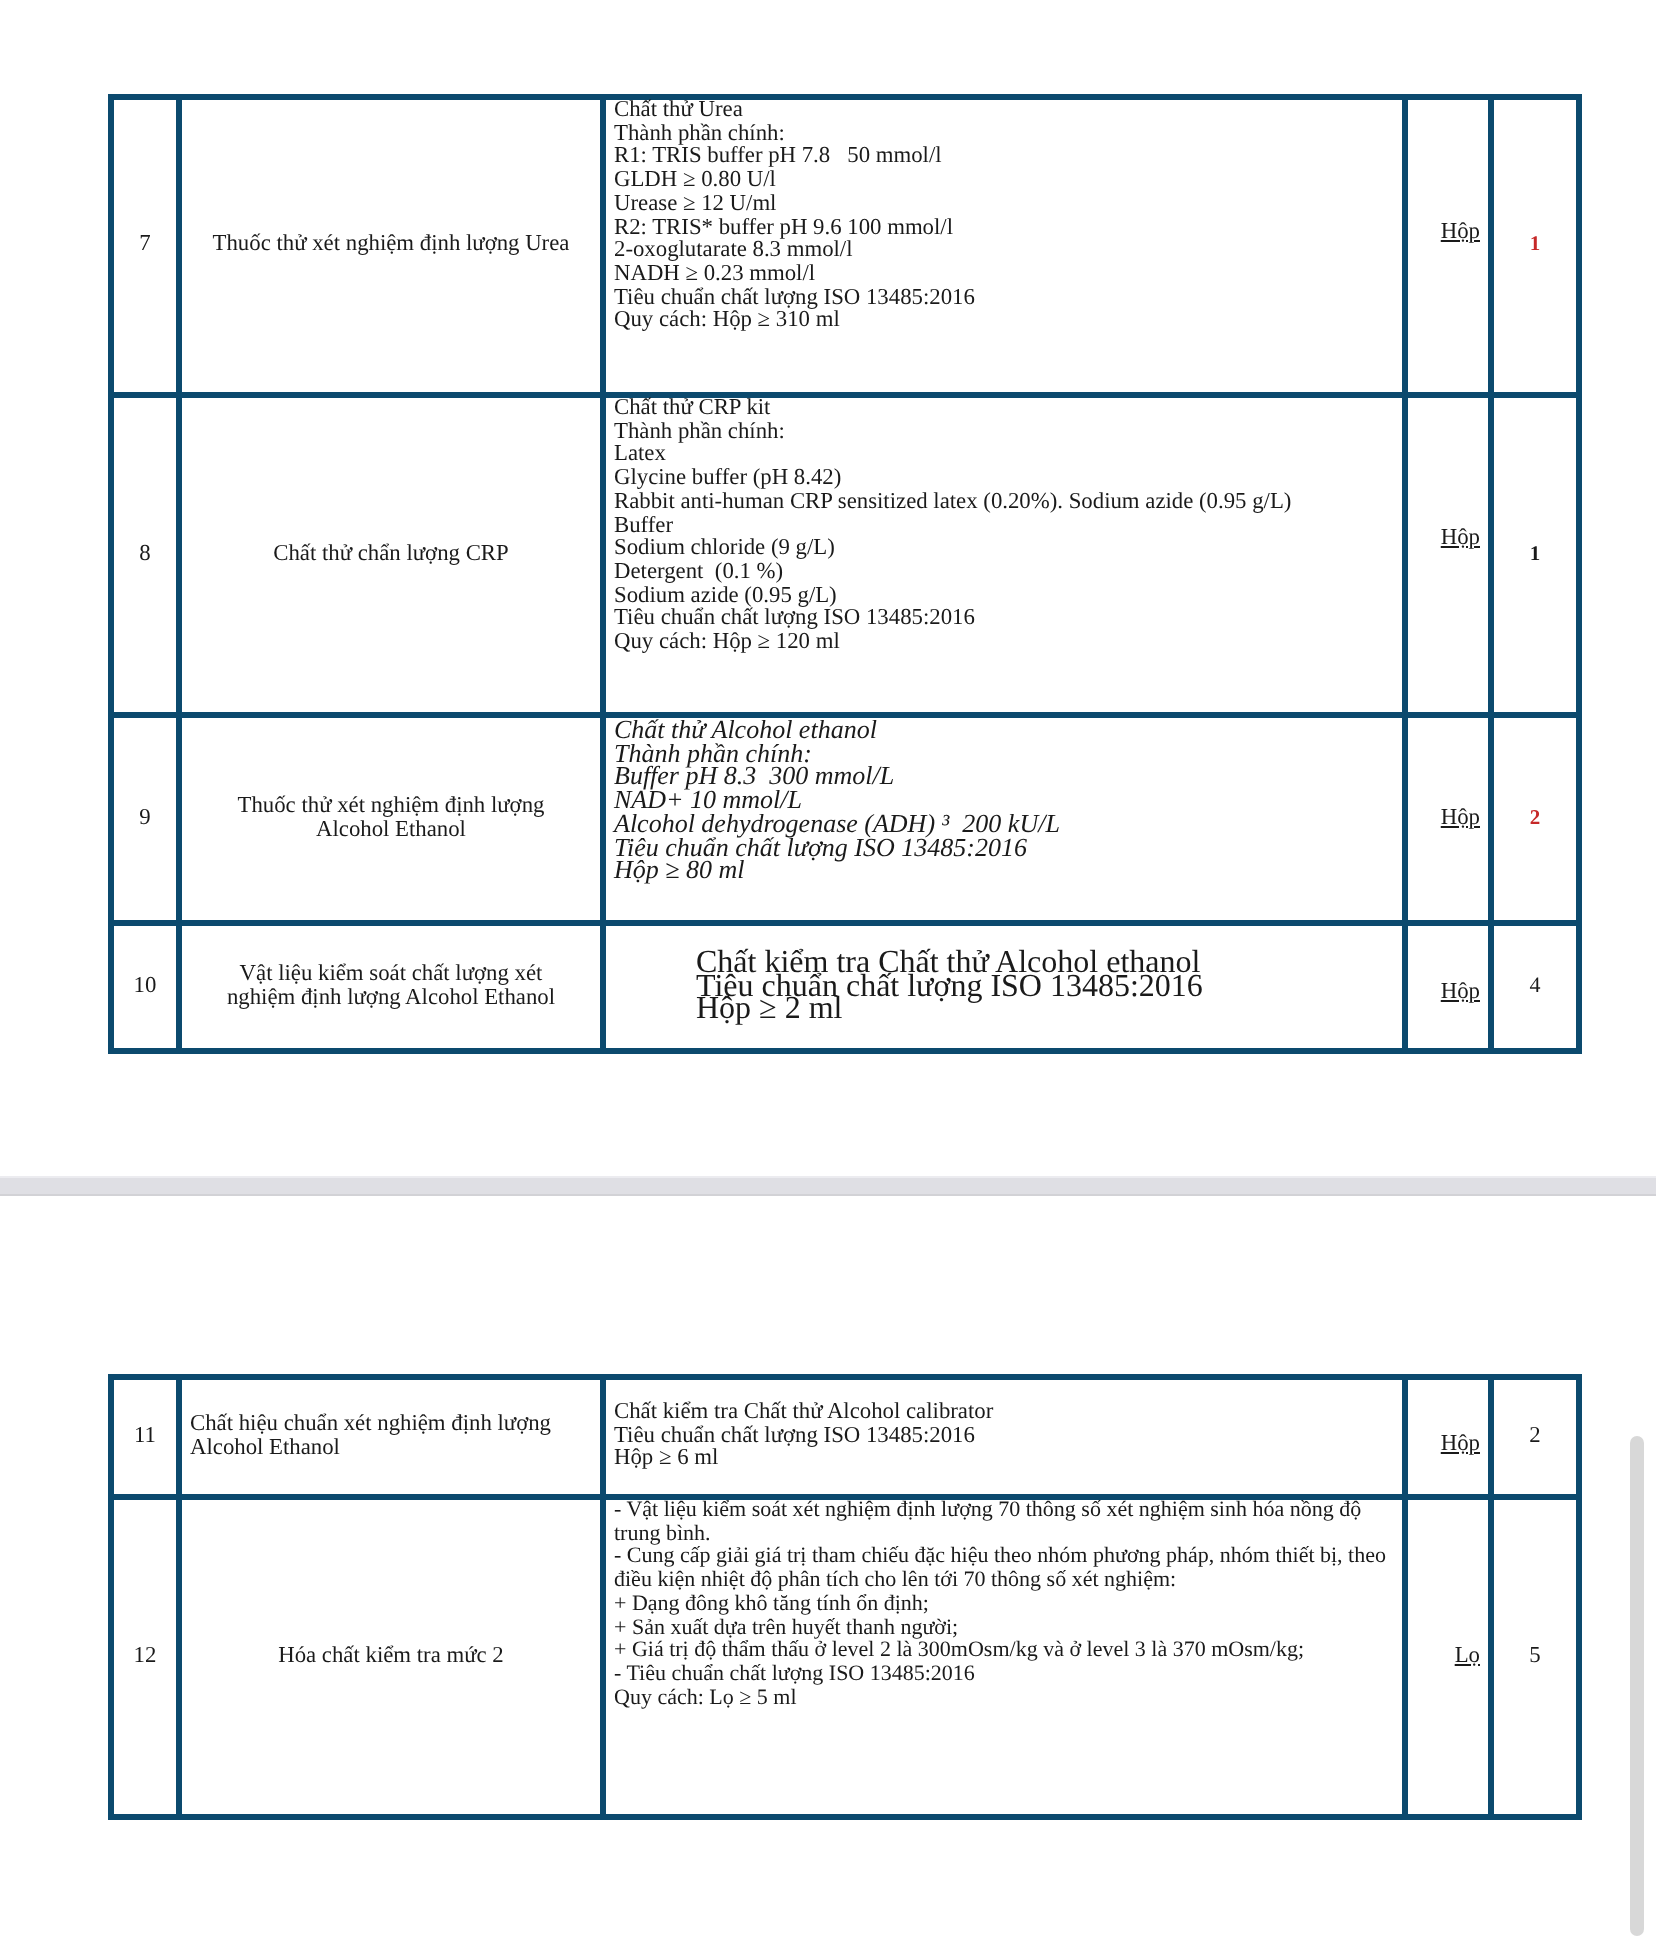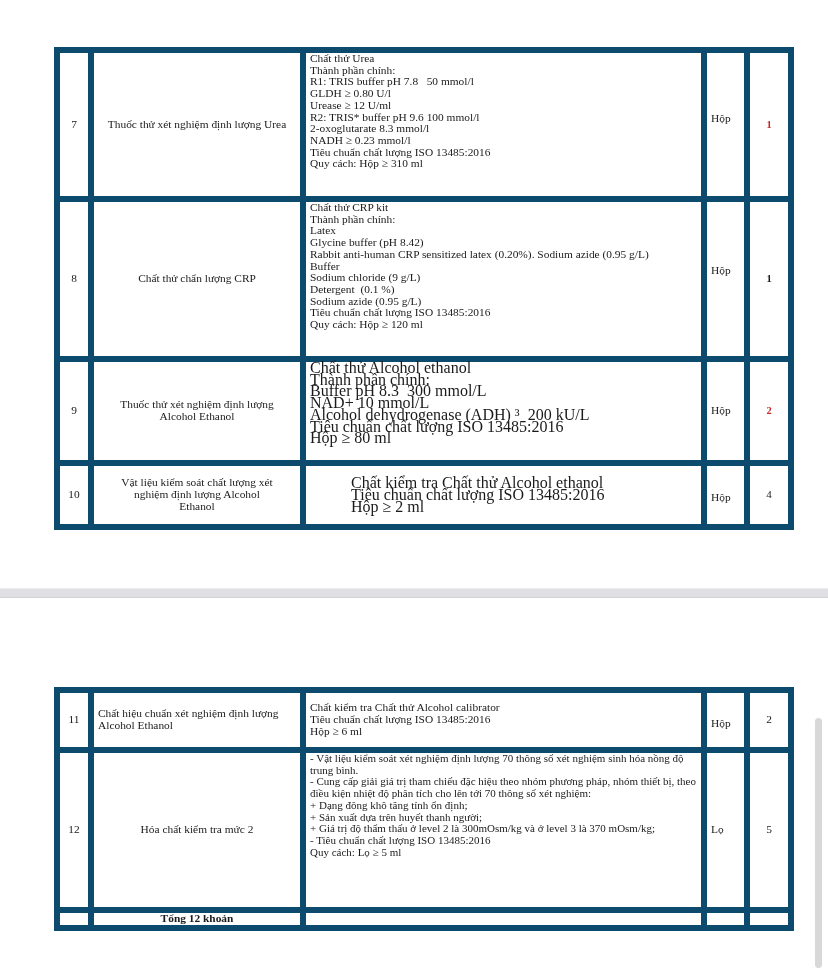--- a/index.html
+++ b/index.html
@@ -4,25 +4,25 @@
 <style>
   html, body { margin: 0; padding: 0; background: #ffffff; }
   body { width: 828px; height: 968px; position: relative; overflow: hidden;
          font-family: "Liberation Serif", serif; color: #1a1a1a; }
   .page { position: absolute; left: 0; width: 828px; background: #ffffff; }
   .page-1 { top: 0; height: 588px; }
   .page-2 { top: 598px; height: 370px; }
   .page-gap { position: absolute; left: 0; top: 588px; width: 828px; height: 10px;
               background: #dfdfe4; border-top: 1px solid #ececf0; border-bottom: 1px solid #d2d2d6; box-sizing: border-box; }
   table { position: absolute; left: 54px; border-collapse: collapse; table-layout: fixed; width: 734px; }
-  td { border: 6px solid #0c4a6e; font-size: 11.4px; line-height: 11.7px; padding: 0 4px; vertical-align: middle; }
+  td { border: 3px solid #0c4a6e; font-size: 11.4px; line-height: 11.7px; padding: 0 4px; vertical-align: middle; }
   .c-no { width: 26px; text-align: center; }
   .c-name { width: 203px; text-align: center; }
   .c-spec { width: 392px; text-align: left; vertical-align: top; }
-  .c-unit { width: 34px; text-align: left; }
+  .c-unit { width: 34px; text-align: right; text-decoration: underline; }
   .c-qty { width: 34px; text-align: center; }
   .spec-line { display: block; white-space: nowrap; }
   .spec-wrap { white-space: normal; }
   .qty-red { color: #c62828; font-weight: bold; font-size: 10.5px; }
   .qty-bold { font-weight: bold; font-size: 10.5px; }
   .left { text-align: left; margin-left: 15px; }
   .bold { font-weight: bold; }
   .scrollbar { position: absolute; left: 815px; top: 718px; width: 7px; height: 250px; background: #d8d8d8; border-radius: 4px; }
 </style>
 </head>
@@ -71,21 +71,21 @@
           <span class="spec-line">Sodium azide (0.95 g/L)</span>
           <span class="spec-line">Tiêu chuẩn chất lượng ISO 13485:2016</span>
           <span class="spec-line">Quy cách: Hộp ≥ 120 ml</span>
         </td>
         <td class="c-unit" style="padding-bottom:16px;">Hộp</td>
         <td class="c-qty qty-bold">1</td>
       </tr>
       <tr style="height:104px;">
         <td class="c-no">9</td>
         <td class="c-name" style="padding:0 12px;">Thuốc thử xét nghiệm định lượng Alcohol Ethanol</td>
-        <td class="c-spec" style="font-size:16px;">
+        <td class="c-spec" style="font-size:13px;font-style:italic;">
           <span class="spec-line">Chất thử Alcohol ethanol</span>
           <span class="spec-line">Thành phần chính:</span>
           <span class="spec-line" style="white-space:pre">Buffer pH 8.3  300 mmol/L</span>
           <span class="spec-line">NAD+ 10 mmol/L</span>
           <span class="spec-line" style="white-space:pre">Alcohol dehydrogenase (ADH) ³  200 kU/L</span>
           <span class="spec-line">Tiêu chuẩn chất lượng ISO 13485:2016</span>
           <span class="spec-line">Hộp ≥ 80 ml</span>
         </td>
         <td class="c-unit">Hộp</td>
         <td class="c-qty qty-red">2</td>
@@ -136,24 +136,17 @@
           <span class="spec-line spec-wrap">- Cung cấp giải giá trị tham chiếu đặc hiệu theo nhóm phương pháp, nhóm thiết bị, theo điều kiện nhiệt độ phân tích cho lên tới 70 thông số xét nghiệm:</span>
           <span class="spec-line spec-wrap">+ Dạng đông khô tăng tính ổn định;</span>
           <span class="spec-line spec-wrap">+ Sản xuất dựa trên huyết thanh người;</span>
           <span class="spec-line spec-wrap">+ Giá trị độ thẩm thấu ở level 2 là 300mOsm/kg và ở level 3 là 370 mOsm/kg;</span>
           <span class="spec-line spec-wrap">- Tiêu chuẩn chất lượng ISO 13485:2016</span>
           <span class="spec-line spec-wrap">Quy cách: Lọ ≥ 5 ml</span>
         </td>
         <td class="c-unit">Lọ</td>
         <td class="c-qty">5</td>
       </tr>
-      <tr style="height:15px;">
-        <td class="c-no"></td>
-        <td class="c-name bold">Tổng 12 khoản</td>
-        <td class="c-spec"></td>
-        <td class="c-unit"></td>
-        <td class="c-qty"></td>
-      </tr>
     </tbody>
   </table>
 </div>
 
 <div class="scrollbar"></div>
 
 </body></html>

